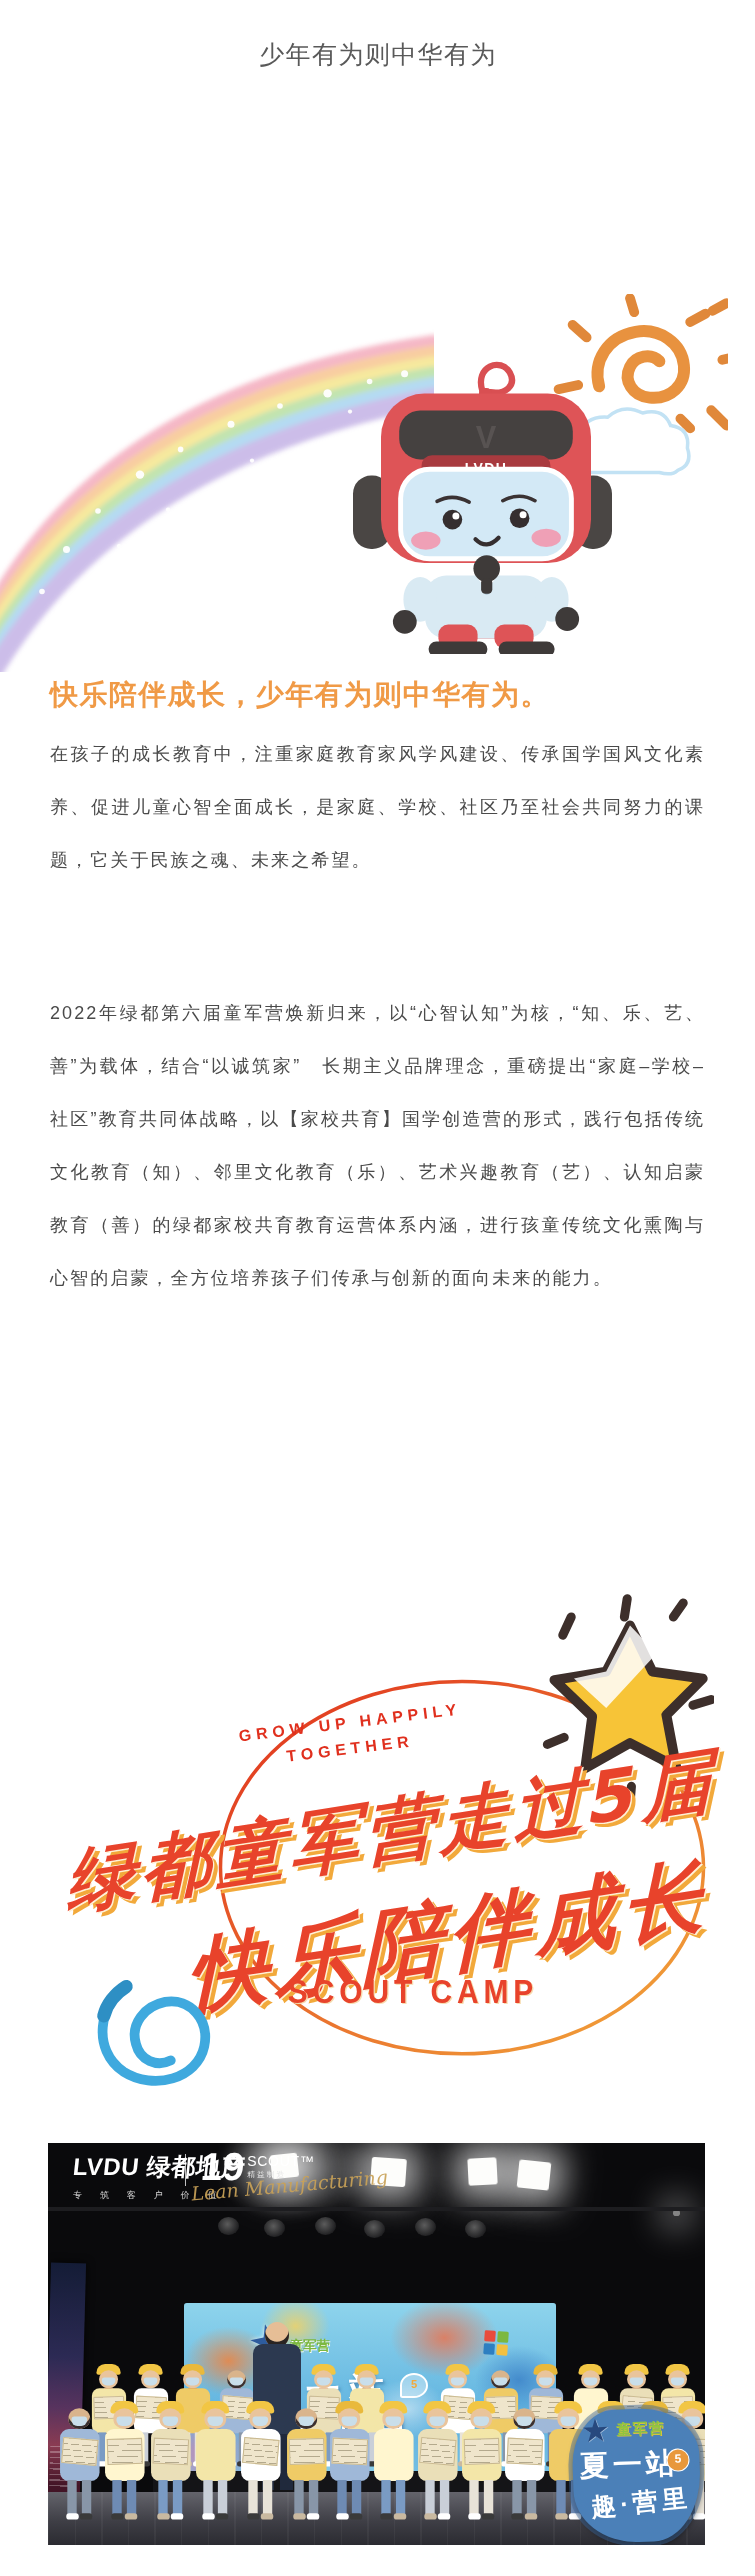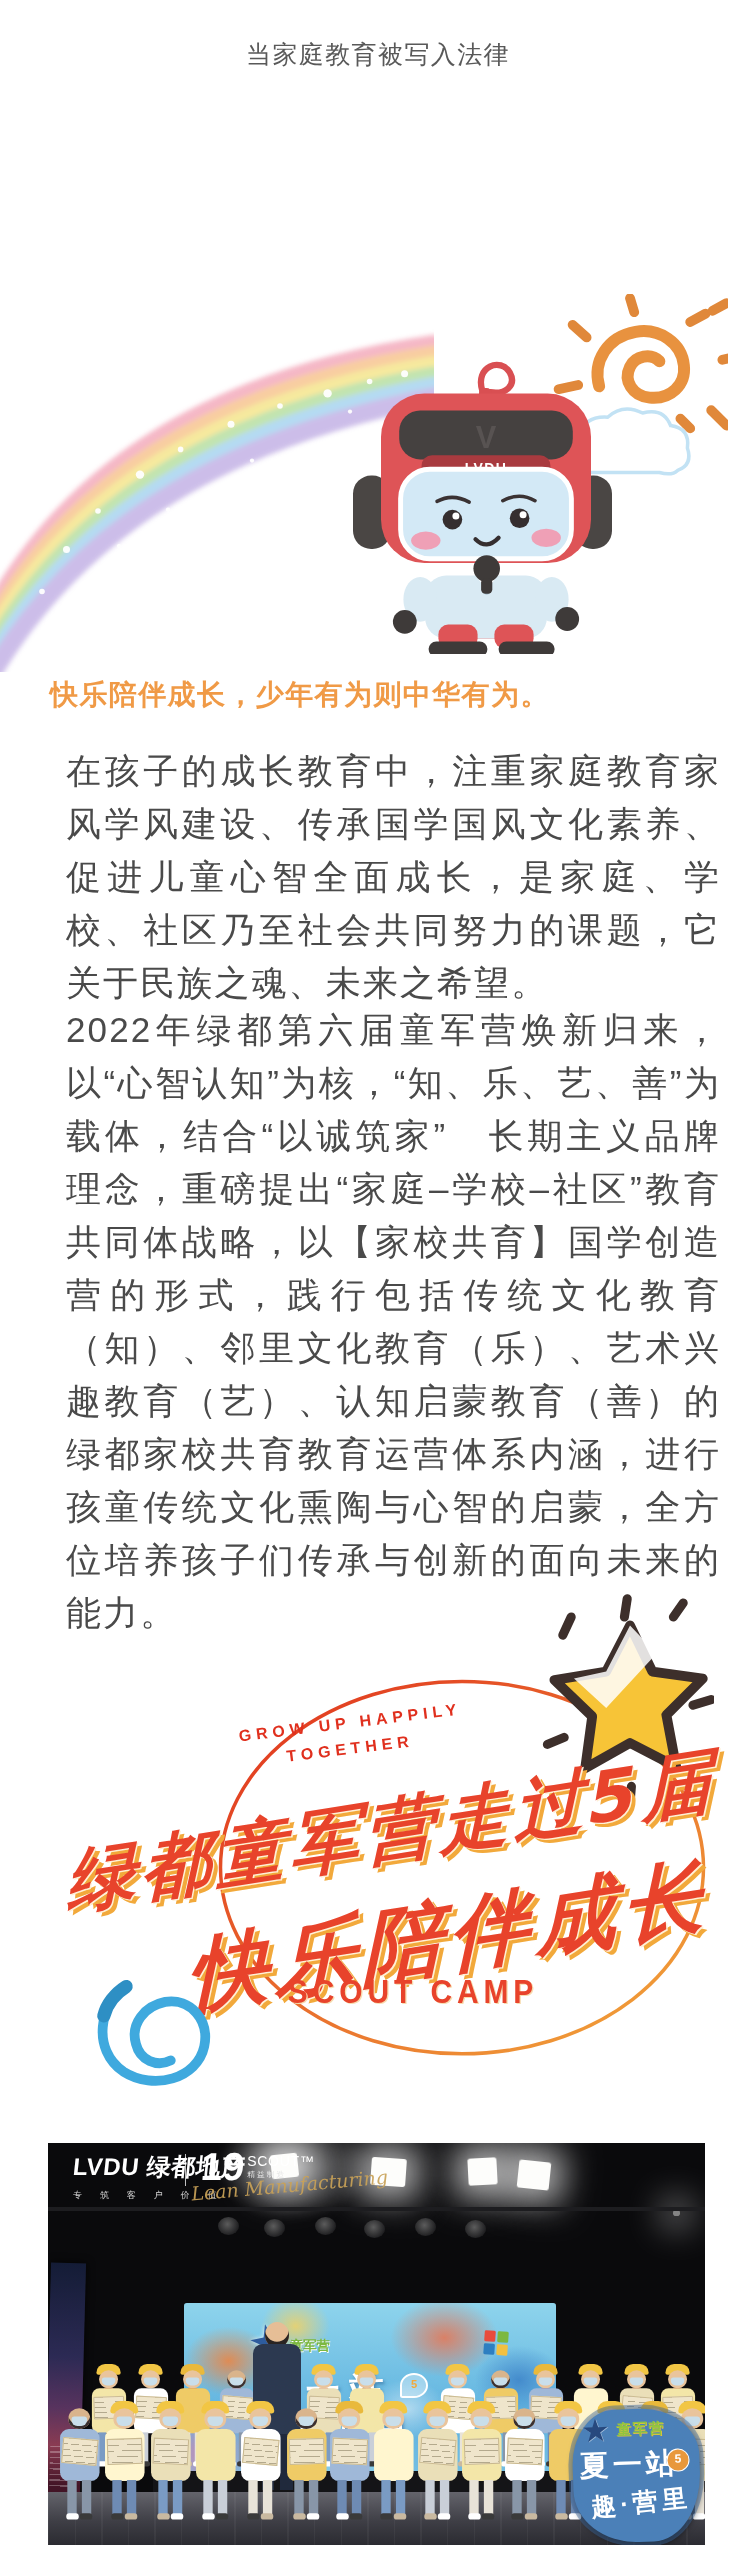--- a/index.html
+++ b/index.html
@@ -10,21 +10,21 @@
   
   .intro{position:absolute;top:28px;left:0;width:756px;text-align:center;}
   .intro p{margin:0;font-size:25px;line-height:52px;letter-spacing:1.4px;color:#595959;}
 
   
   #illus{position:absolute;top:294px;left:0;width:756px;height:381px;}
 
   
   .headline{position:absolute;top:676px;left:50px;width:655px;margin:0;
             font-size:28px;font-weight:bold;letter-spacing:1.4px;color:#F09A46;}
-  .para{position:absolute;left:50px;width:655px;margin:16px;font-size:35px;line-height:53px;
+  .para{position:absolute;left:50px;width:655px;margin:0;font-size:18px;line-height:53px;
         letter-spacing:2.1px;color:#4A4A4A;text-align:justify;}
   #para1{top:728px;}
   #para2{top:987px;}
 
   
   #camplogo{position:absolute;top:1589px;left:42px;width:672px;height:511px;}
   .arc-text{position:absolute;left:126px;width:364px;text-align:center;color:#E0301E;
             font-size:16px;font-weight:bold;letter-spacing:4.9px;transform:rotate(-7deg);}
   .callig{position:absolute;margin:0;font-weight:bold;font-style:italic;color:#E8432B;
           white-space:nowrap;text-shadow:1.4px 1.4px 0 #FFF0D6,4.9px 4.9px 0 #F2A93B;
@@ -114,21 +114,21 @@
           border:1.4px solid #fff;color:#fff;font-size:12px;font-weight:bold;text-align:center;line-height:19.6px;}
   .bd-l2{position:absolute;left:17px;top:77px;font-size:25px;font-weight:bold;color:#fff;
          letter-spacing:4.2px;transform:rotate(-4deg);}
 </style>
 </head>
 <body>
 
 <div id="page">
 
   <div class="intro">
-    <p>当家庭教育被写入法律</p>
+    <p>少年有为则中华有为</p>
   </div>
 
   <div id="illus">
     <svg class="abs" style="left:0;top:7px" width="434" height="371" viewBox="0 0 620 530">
       <defs>
           <filter id="rb">
             <feGaussianBlur stdDeviation="4"></feGaussianBlur>
           </filter>
             <filter id="sp">
             <feGaussianBlur stdDeviation="1"></feGaussianBlur>

